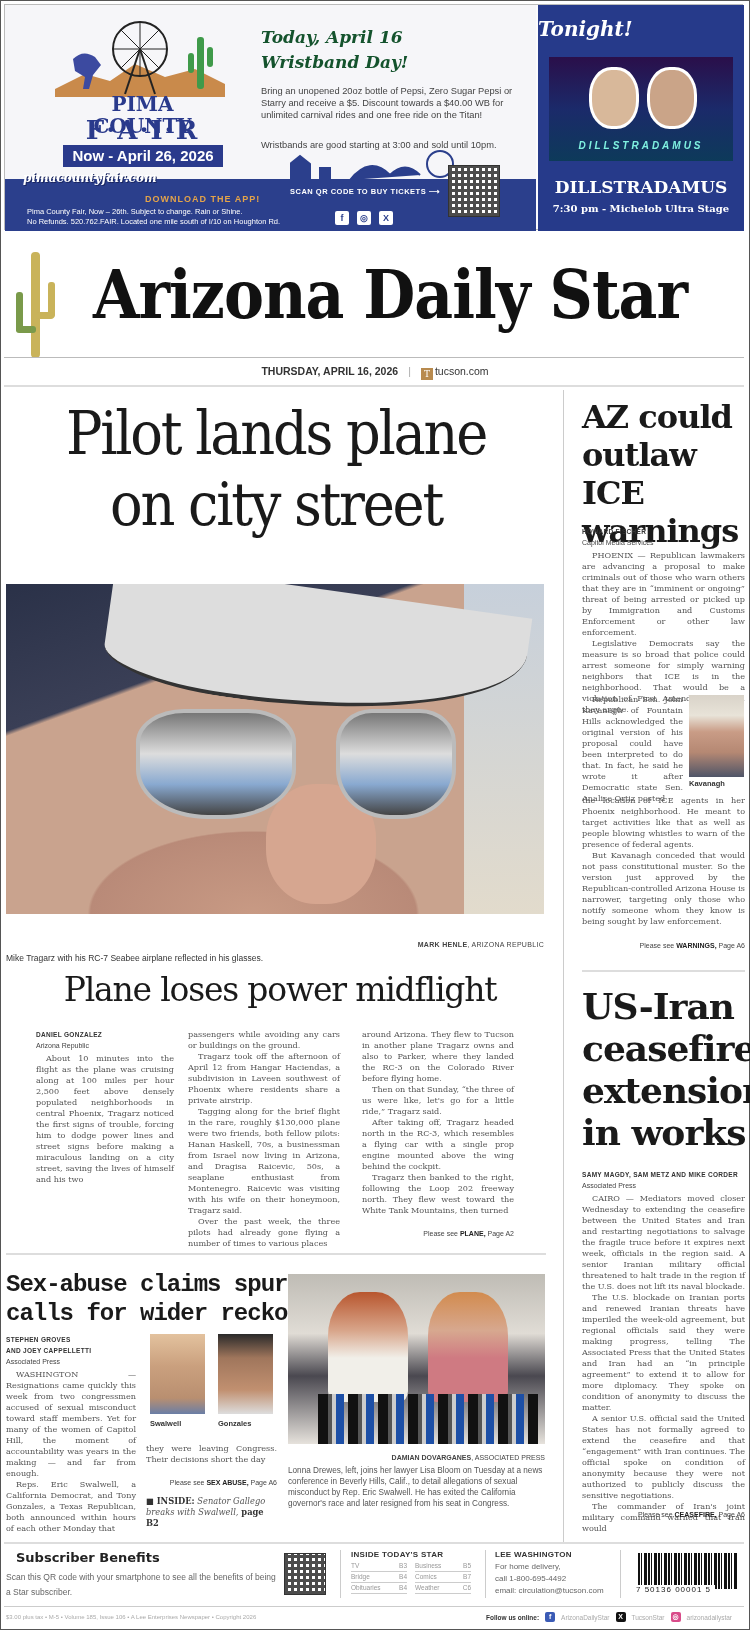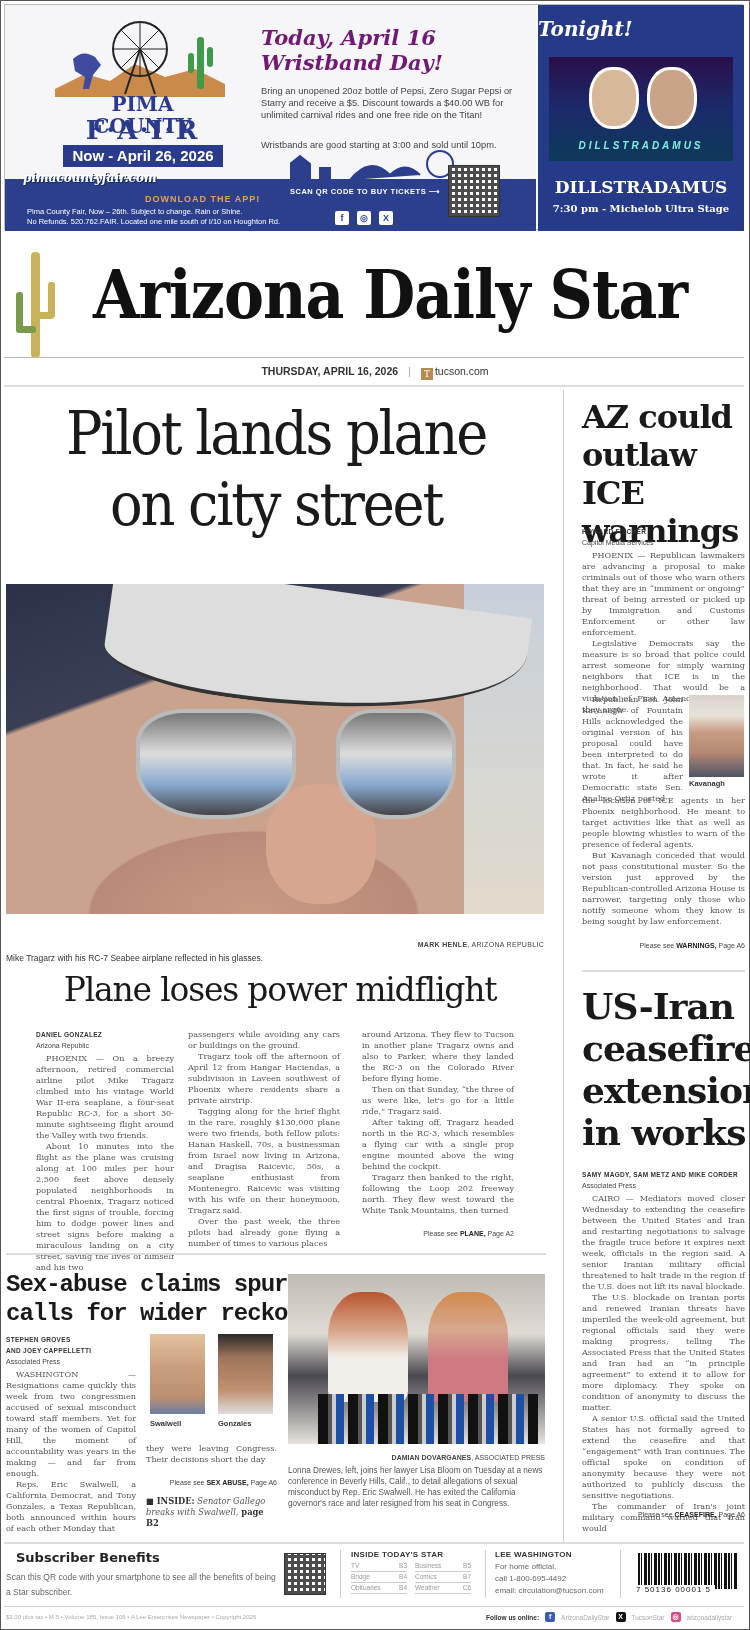--- a/index.html
+++ b/index.html
@@ -5,21 +5,21 @@
 *{box-sizing:border-box;margin:0;padding:0}
 body{width:750px;height:1630px;background:#fff;font-family:"DejaVu Serif",serif;color:#222;position:relative;overflow:hidden}
 .frame{position:absolute;left:0;top:0;width:750px;height:1630px;border:1px solid #555}
 
 .ad{position:absolute;left:4px;top:4px;width:739px;height:226px;border:1px solid #bbb;background:#fbfbfd}
 .ad-left{position:absolute;left:0;top:0;width:531px;height:226px;background:#f6f6f9}
 .fair-logo{position:absolute;left:50px;top:14px;width:170px;height:150px}
 .fair-name{position:absolute;left:55px;top:88px;width:165px;text-align:center;font-family:"DejaVu Serif",serif;font-weight:bold;color:#2a3a8c;font-size:20px;line-height:22px}
 .fair-name2{position:absolute;left:55px;top:110px;width:165px;text-align:center;font-family:"DejaVu Serif",serif;font-weight:bold;color:#2a3a8c;font-size:26px;letter-spacing:2px}
 .fair-dates{position:absolute;left:58px;top:140px;width:160px;height:22px;background:#2a3a8c;color:#fff;font-family:"Liberation Sans",sans-serif;font-weight:bold;font-size:15px;text-align:center;line-height:22px}
-.wb-title{position:absolute;left:256px;top:20px;font-family:"DejaVu Serif",serif;font-style:italic;font-weight:bold;color:#701a75;font-size:21px;line-height:25px}
+.wb-title{position:absolute;left:256px;top:20px;font-family:"DejaVu Serif",serif;font-style:italic;font-weight:bold;color:#14532d;font-size:17px;line-height:25px}
 .wb-text{position:absolute;left:256px;top:80px;width:265px;font-family:"Liberation Sans",sans-serif;font-size:9.3px;color:#444;line-height:12px}
 .wb-text2{position:absolute;left:256px;top:135px;width:265px;font-family:"Liberation Sans",sans-serif;font-size:9.3px;color:#444}
 .ad-band{position:absolute;left:0;top:174px;width:531px;height:52px;background:#2b3f8c}
 .ad-url{position:absolute;left:18px;top:166px;font-family:"DejaVu Serif",serif;font-style:italic;font-weight:bold;color:#fff;font-size:12px;text-shadow:1px 1px 0 #1a2660}
 .ad-app{position:absolute;left:140px;top:189px;font-family:"Liberation Sans",sans-serif;font-weight:bold;color:#e3a34a;font-size:9px;letter-spacing:1px}
 .ad-fine{position:absolute;left:22px;top:202px;font-family:"Liberation Sans",sans-serif;color:#fff;font-size:7.5px;line-height:10px}
 .ad-scan{position:absolute;left:285px;top:182px;font-family:"Liberation Sans",sans-serif;font-weight:bold;color:#fff;font-size:7.5px;letter-spacing:.5px}
 .ad-social{position:absolute;left:330px;top:206px;display:flex;gap:8px}
 .ad-social span{width:14px;height:14px;background:#fff;color:#2b3f8c;font-size:9px;font-weight:bold;text-align:center;line-height:14px;border-radius:2px;font-family:"Liberation Sans",sans-serif}
 .qr{position:absolute;background:#fff;border:1px solid #333}
@@ -189,21 +189,20 @@
   <div class="lens" style="left:130px"></div>
   <div class="lens" style="left:330px;width:120px"></div>
 </div>
 <div class="photo-credit"><b>MARK HENLE</b><span>, ARIZONA REPUBLIC</span></div>
 <div class="photo-cap">Mike Tragarz with his RC-7 Seabee airplane reflected in his glasses.</div>
 <div class="sub-head">Plane loses power midflight</div>
 
 <div class="col" style="left:36px;top:1029px;width:138px">
   <p class="byline">DANIEL GONZALEZ</p>
   <p class="affil">Arizona Republic</p>
-  <p>PHOENIX — On a breezy afternoon, retired commercial airline pilot Mike Tragarz climbed into his vintage World War II-era seaplane, a four-seat Republic RC-3, for a short 30-minute sightseeing flight around the Valley with two friends.</p>
   <p>About 10 minutes into the flight as the plane was cruising along at 100 miles per hour 2,500 feet above densely populated neighborhoods in central Phoenix, Tragarz noticed the first signs of trouble, forcing him to dodge power lines and street signs before making a miraculous landing on a city street, saving the lives of himself and his two</p>
 </div>
 <div class="col" style="left:188px;top:1029px;width:152px">
   <p style="text-indent:0">passengers while avoiding any cars or buildings on the ground.</p>
   <p>Tragarz took off the afternoon of April 12 from Hangar Haciendas, a subdivision in Laveen southwest of Phoenix where residents share a private airstrip.</p>
   <p>Tagging along for the brief flight in the rare, roughly $130,000 plane were two friends, both fellow pilots: Hanan Haskell, 70s, a businessman from Israel now living in Arizona, and Dragisa Raicevic, 50s, a seaplane enthusiast from Montenegro. Raicevic was visiting with his wife on their honeymoon, Tragarz said.</p>
   <p>Over the past week, the three pilots had already gone flying a number of times to various places</p>
 </div>
 <div class="col" style="left:362px;top:1029px;width:152px">
   <p style="text-indent:0">around Arizona. They flew to Tucson in another plane Tragarz owns and also to Parker, where they landed the RC-3 on the Colorado River before flying home.</p>
@@ -303,21 +302,21 @@
       <span>B4</span>
     </div>
   <div class="inside-row">
       <span>Weather</span>
       <span>C6</span>
     </div>
 </div>
 <div class="vrule" style="left:485px;top:1550px;height:48px"></div>
 <div class="lee-title">LEE WASHINGTON</div>
 <div class="lee-text">
-  <div>For home official,</div>
+  <div>For home delivery,</div>
   <div>call 1-800-695-4492</div>
   <div>email: circulation@tucson.com</div>
 </div>
 <div class="vrule" style="left:620px;top:1550px;height:48px"></div>
 <div class="barcode"></div>
 <div class="barcode-num">7 50136 00001 5</div>
 <div class="foot-line"></div>
 <div class="foot-meta">$3.00 plus tax  •  M-5  •  Volume 185, Issue 106  •  A Lee Enterprises Newspaper  •  Copyright 2026</div>
 <div class="follow">
   <b>Follow us online:</b>

